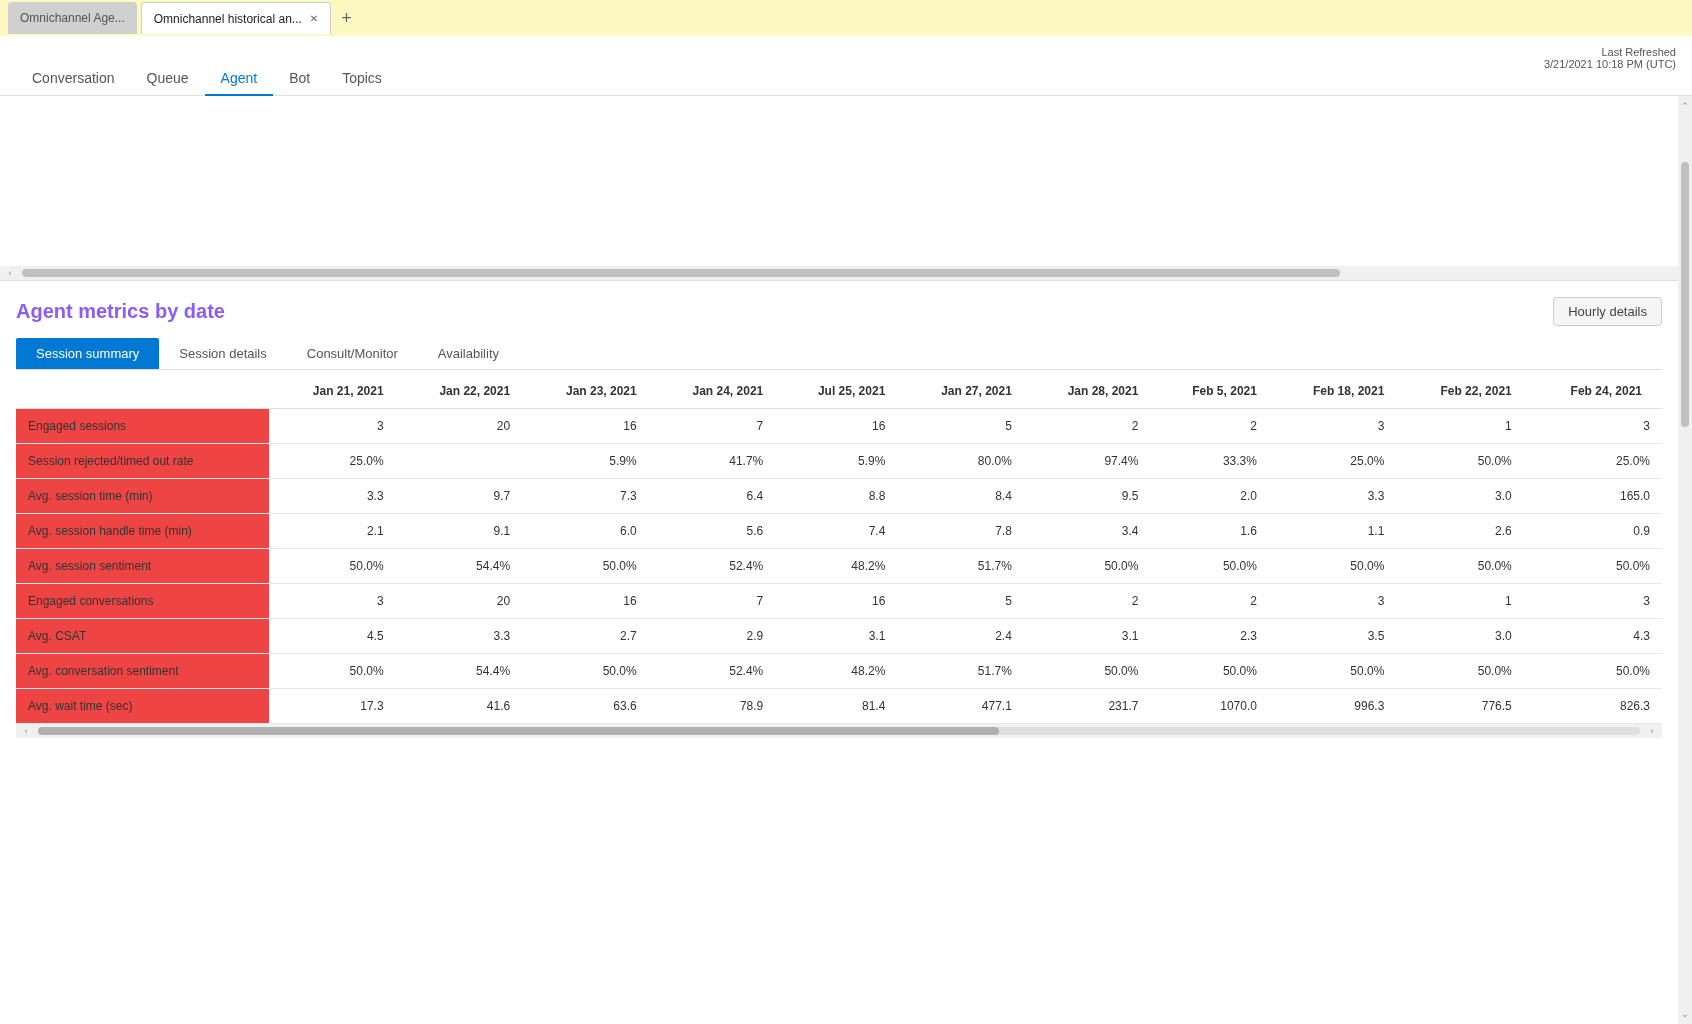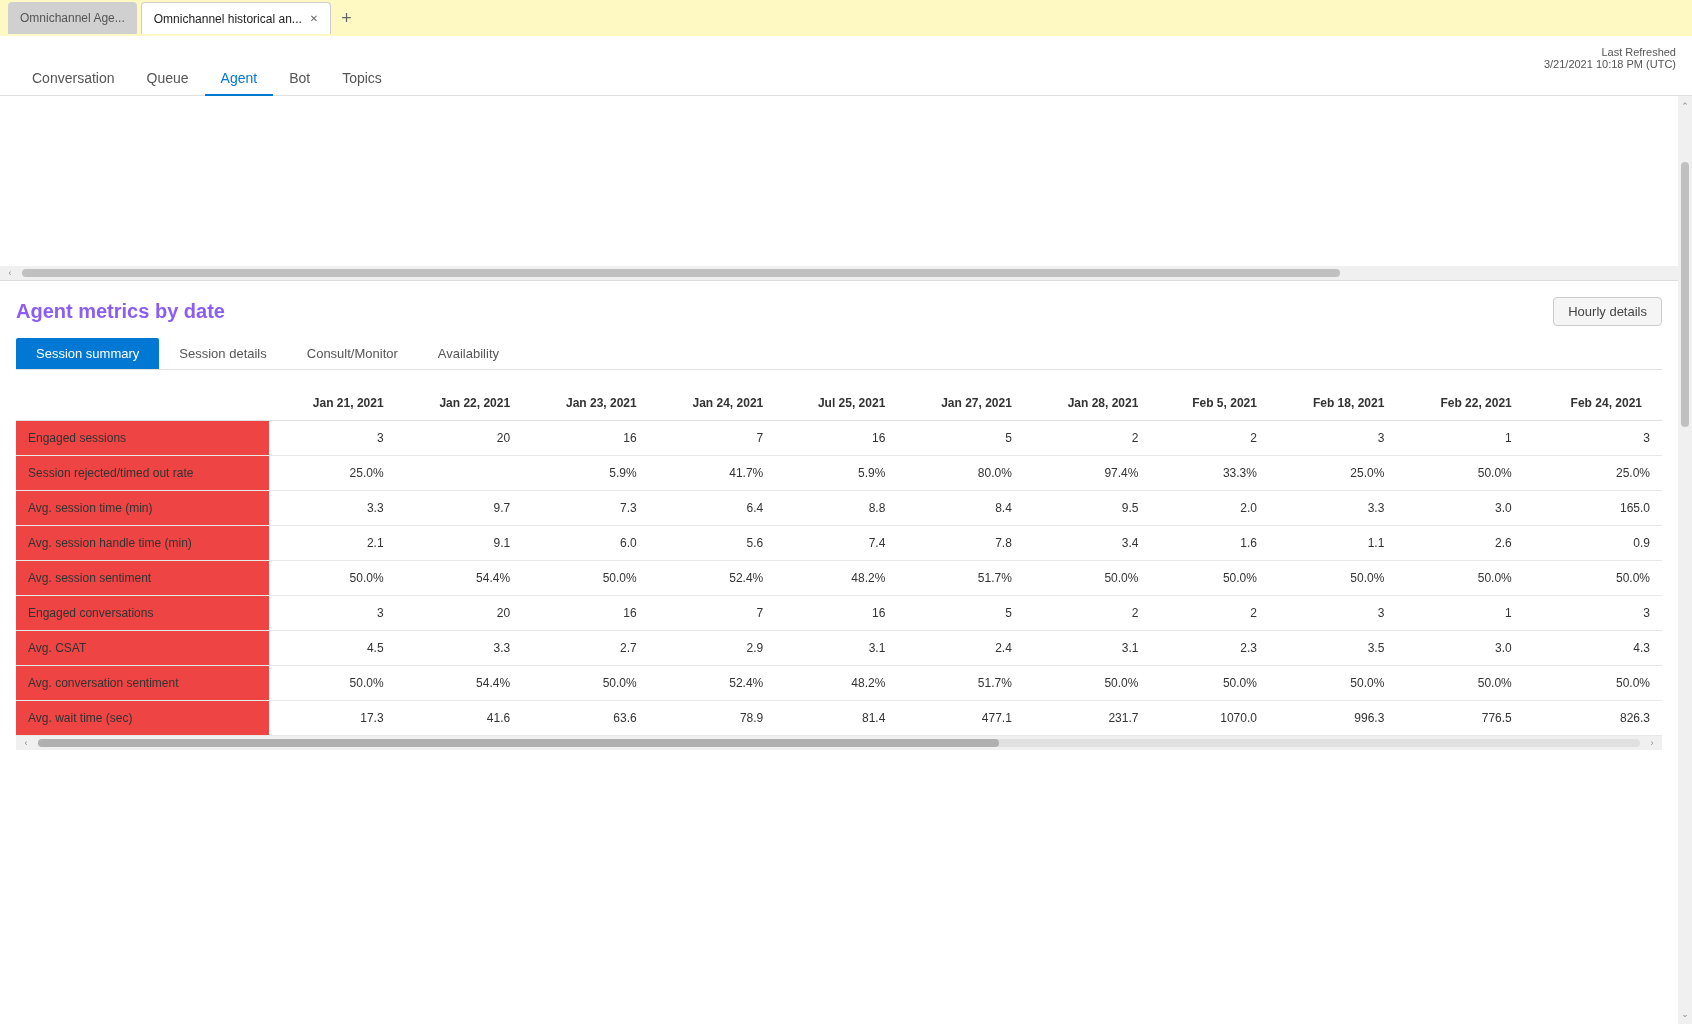--- a/index.html
+++ b/index.html
@@ -195,21 +195,21 @@
       font-size: 13px;
       cursor: pointer;
       border-radius: 4px;
     }
 
     
     .sub-tabs {
       display: flex;
       align-items: flex-start;
       gap: 0;
-      margin-bottom: 16px;
+      margin-bottom: 4px;
       border-bottom: 1px solid #e0e0e0;
     }
     .sub-tab {
       padding: 8px 20px;
       font-size: 13px;
       color: #555;
       cursor: pointer;
       border: none;
       background: none;
     }

